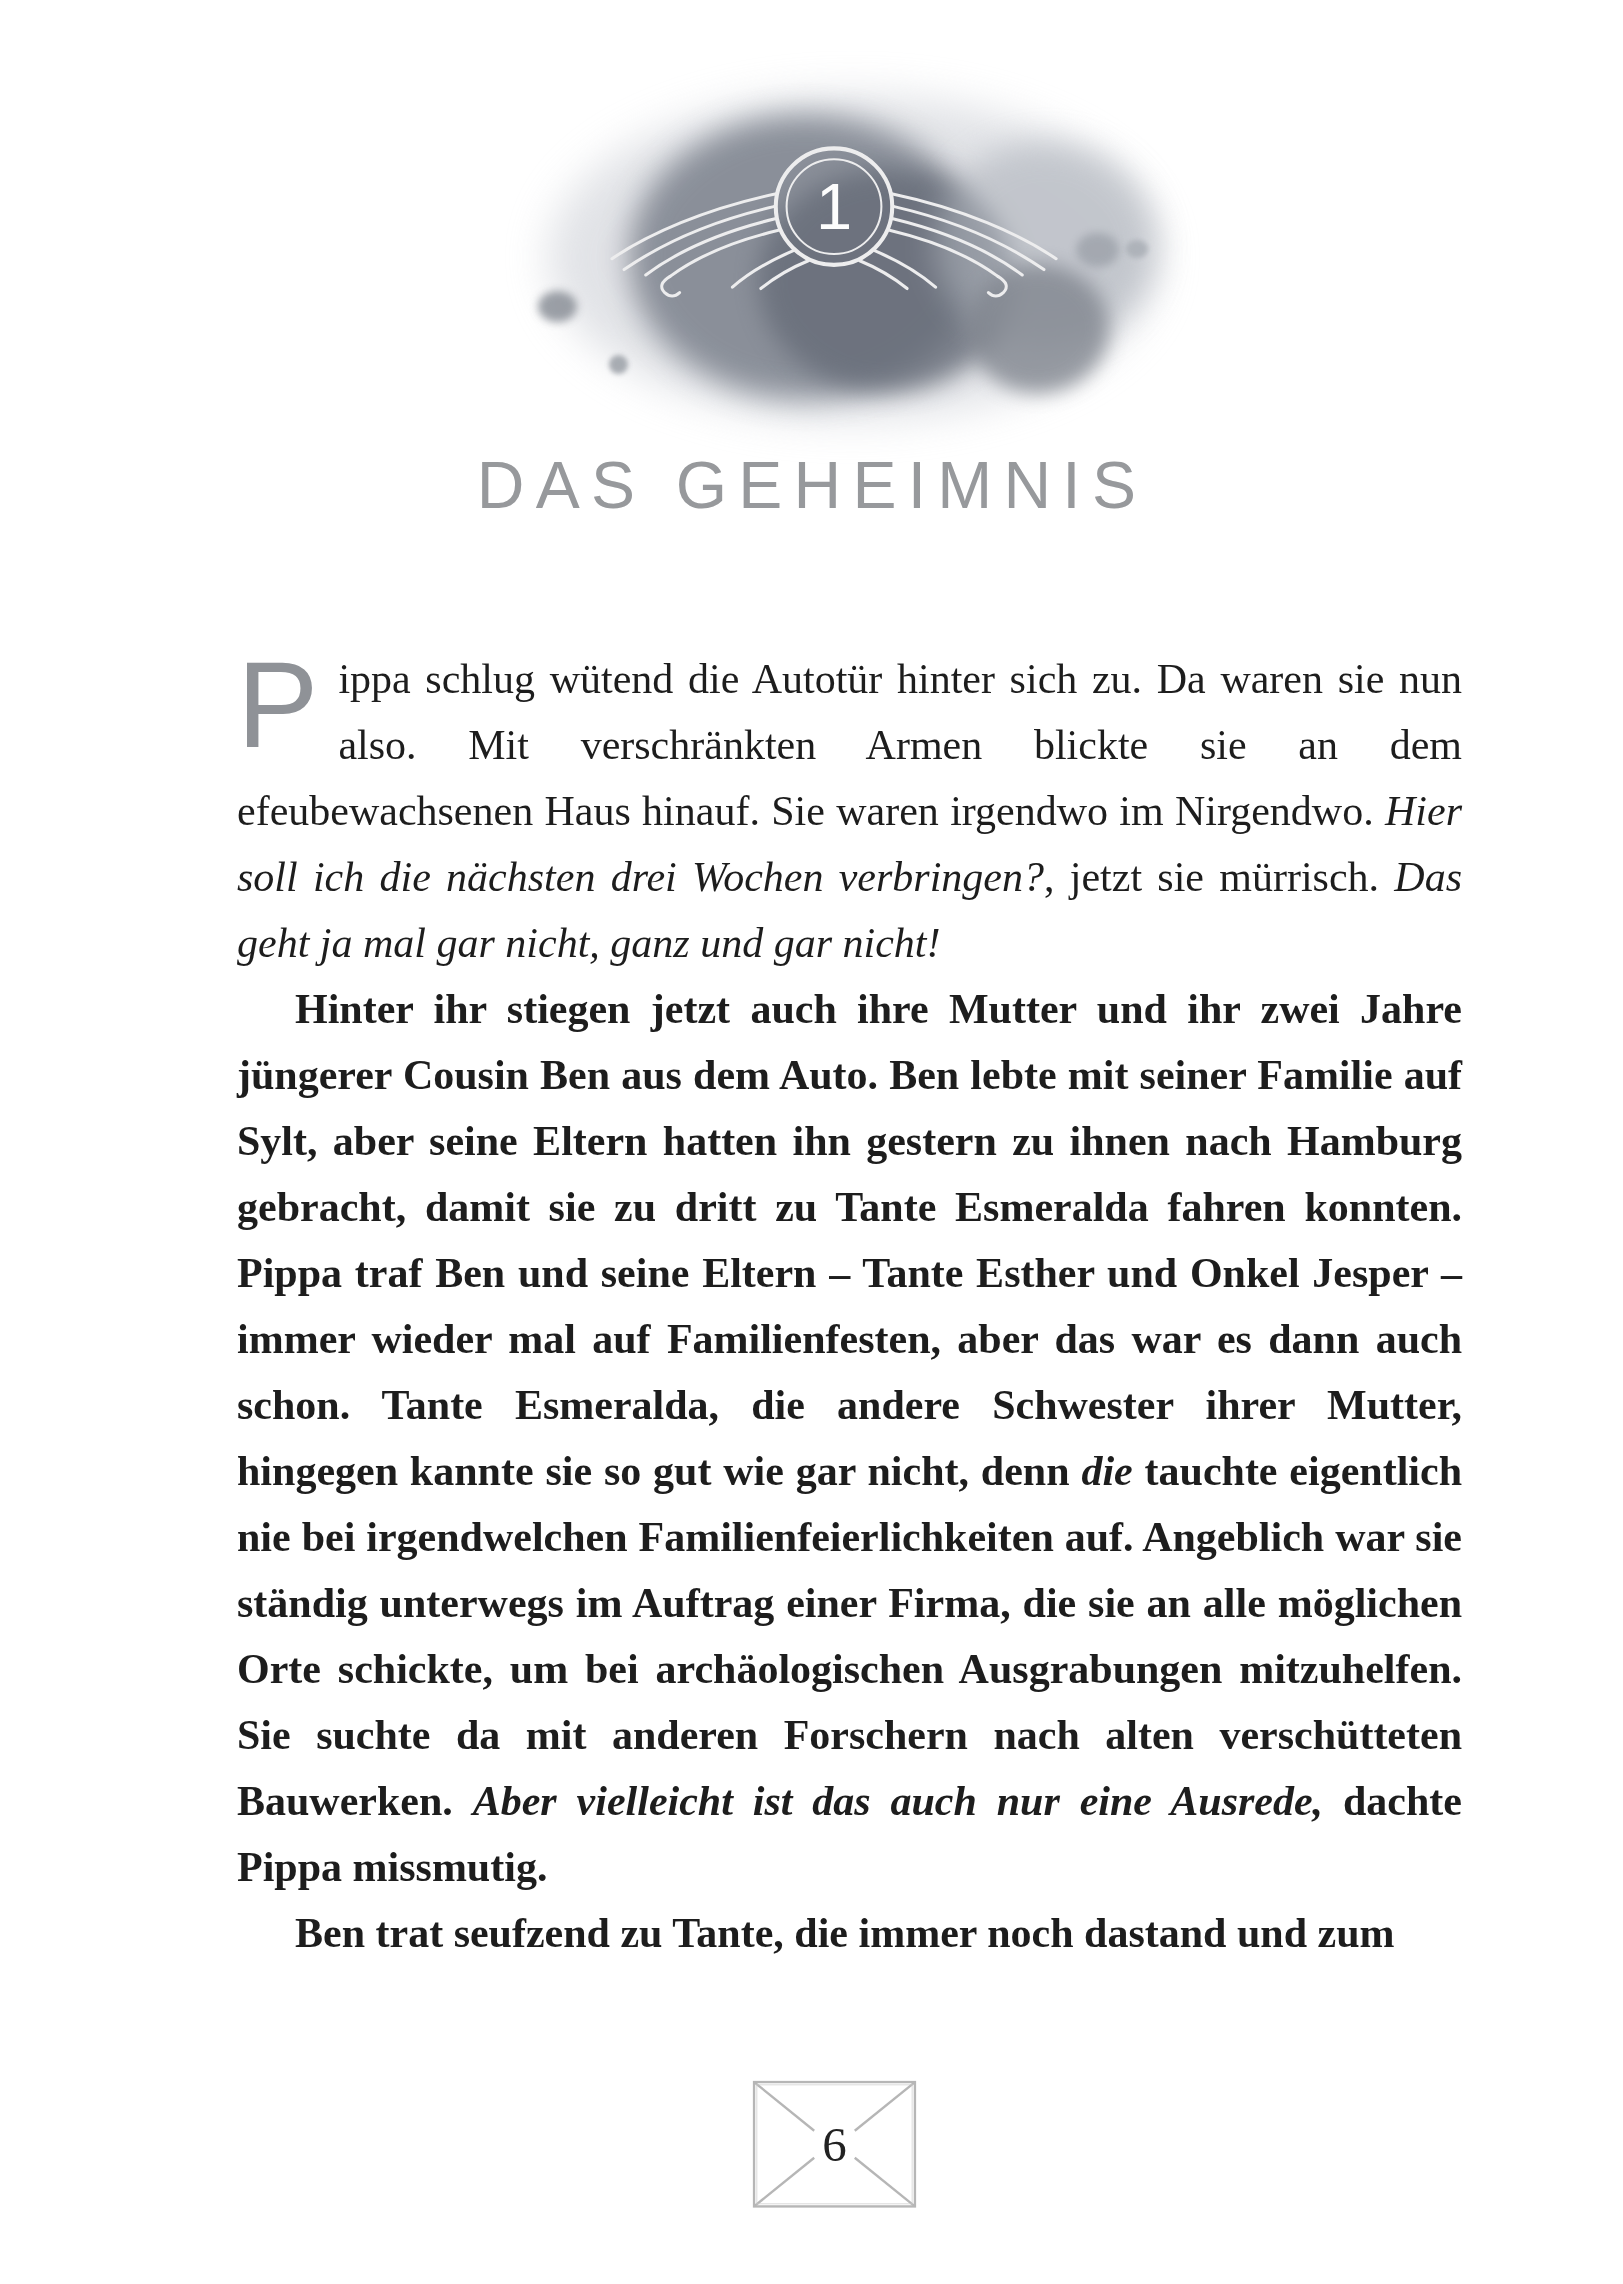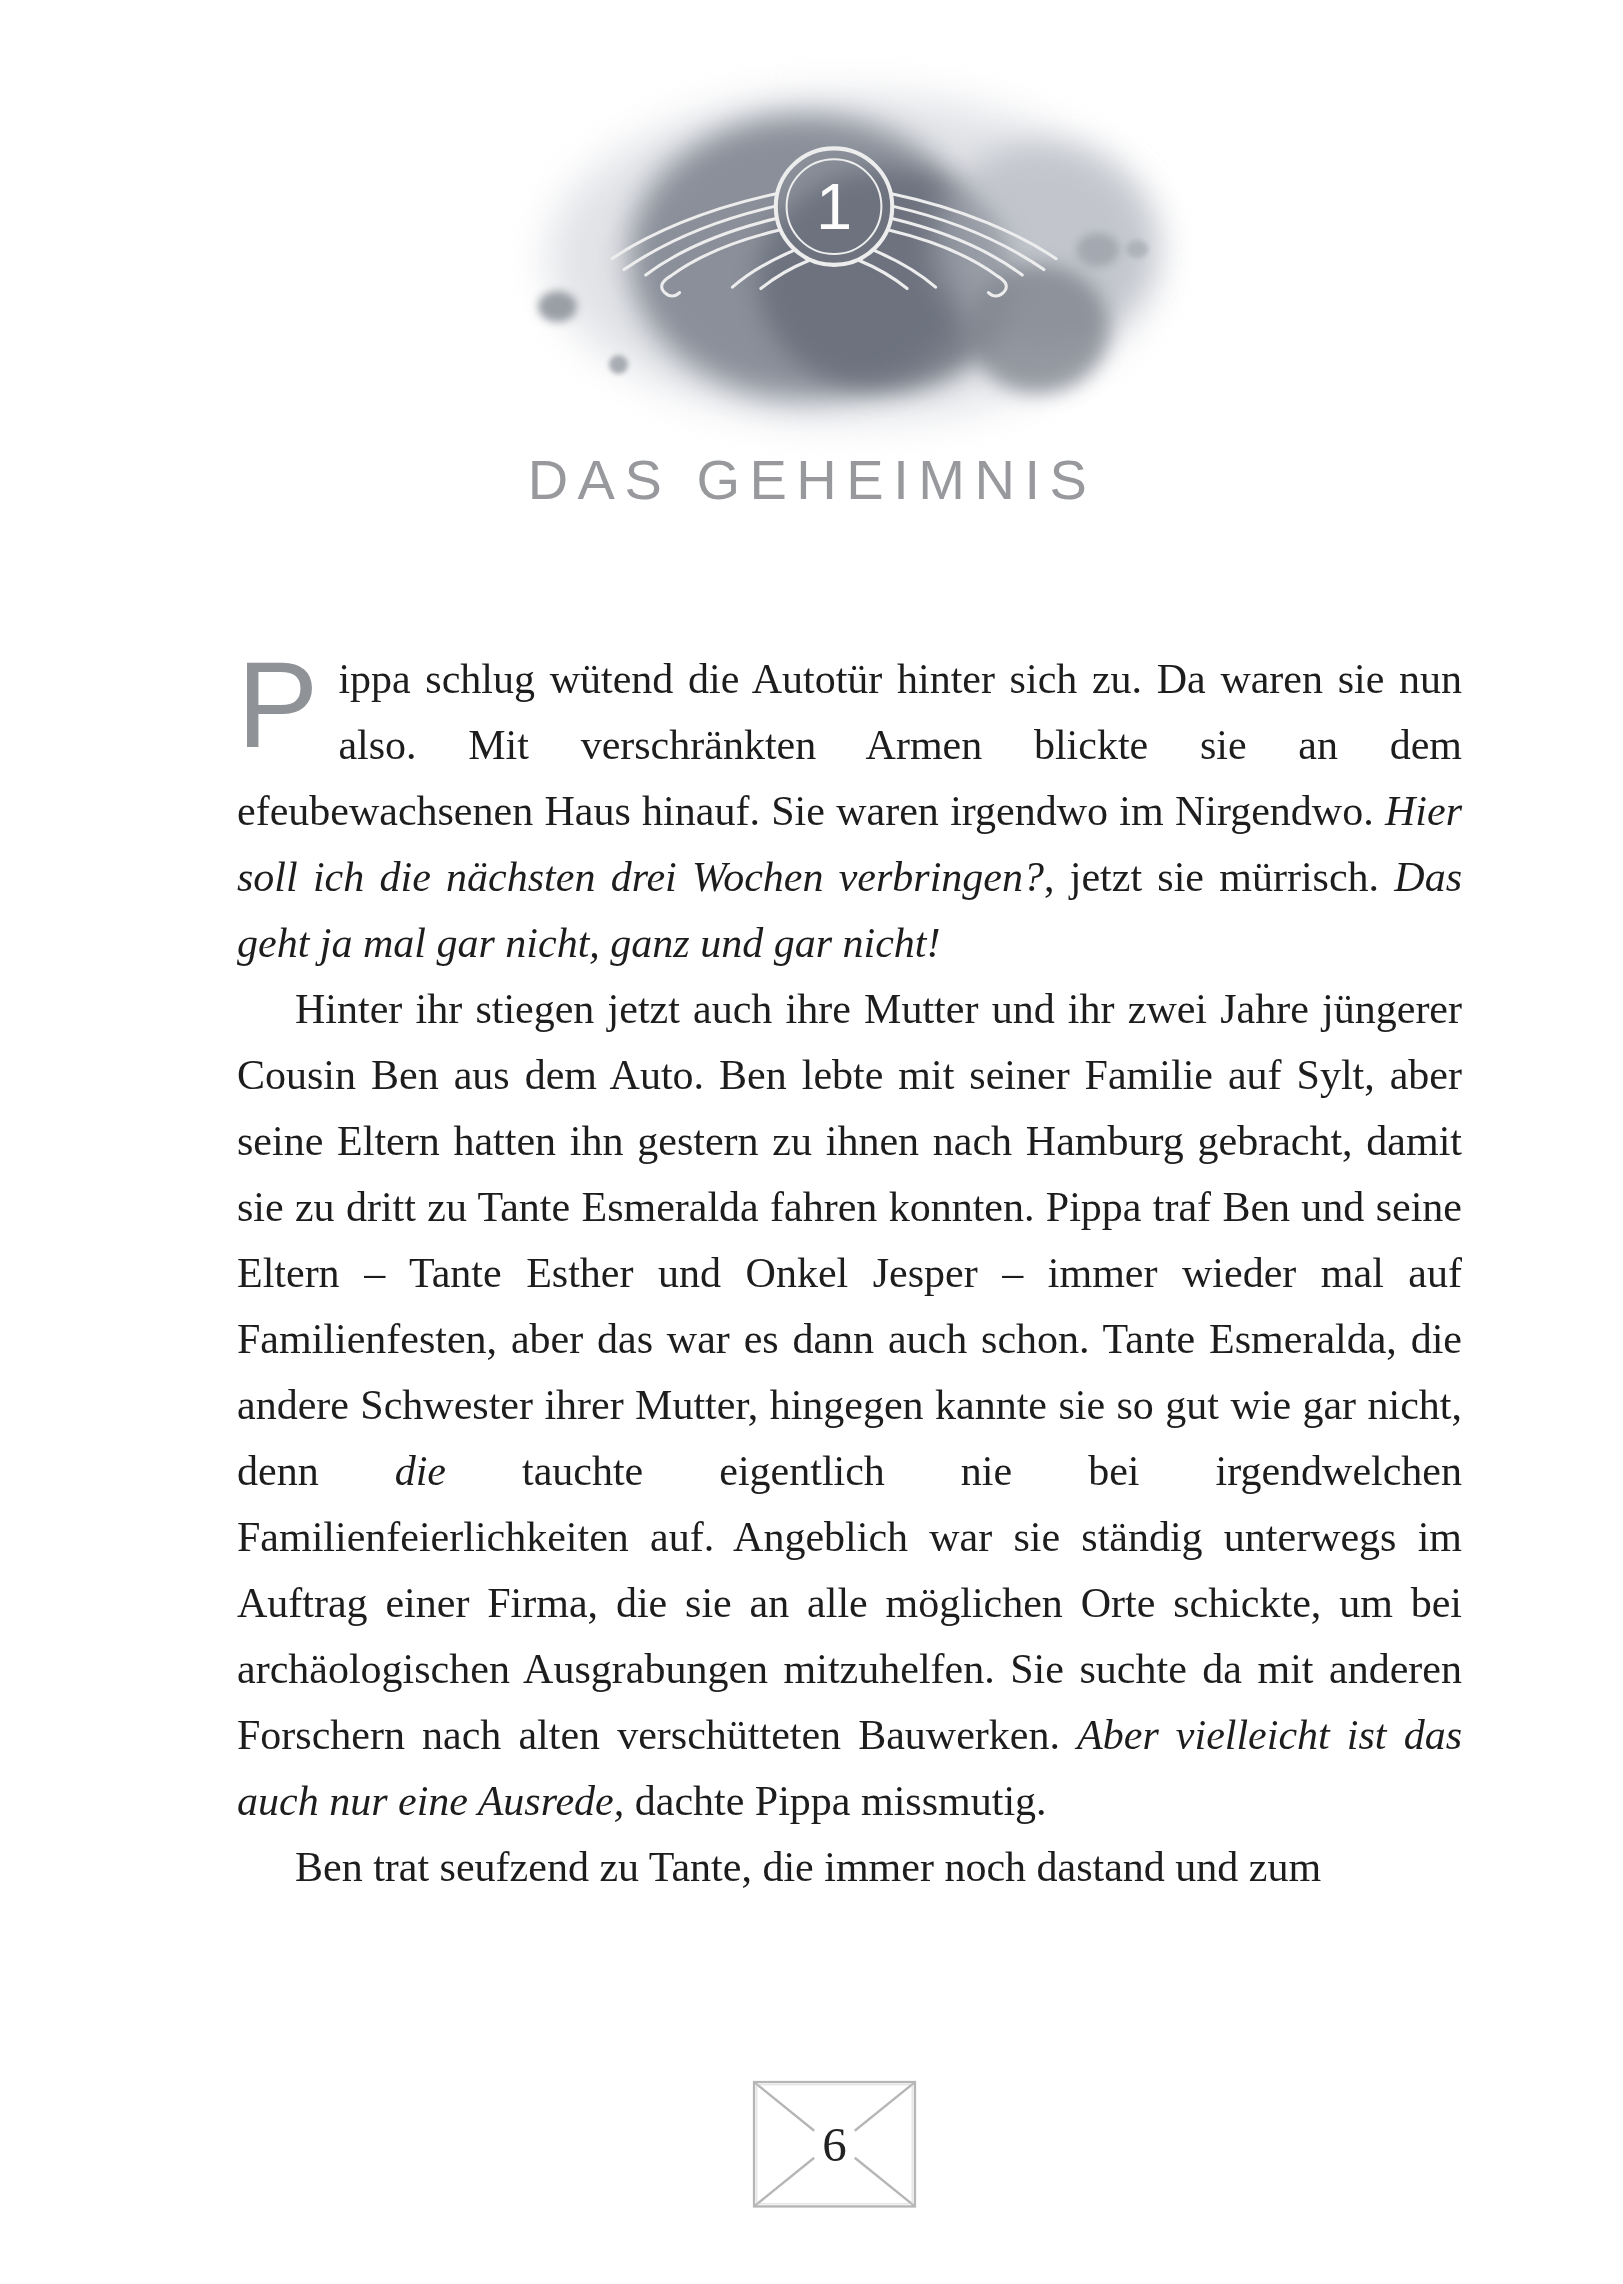--- a/index.html
+++ b/index.html
@@ -38,38 +38,38 @@
   
   .chapter-title {
     position:absolute;
     top:447px;
     left:0;
     width:1624px;
     margin:0;
     text-align:center;
     font-family:"Liberation Sans", sans-serif;
     font-weight:400;
-    font-size:56px;
+    font-size:66px;
     letter-spacing:0.17em;
     color:#97999c;
   }
 
   
   .text-block {
     position:absolute;
     top:646px;
     left:237px;
     width:1225px;
     font-size:42px;
     line-height:66px;
     color:#1d1d1d;
     text-align:justify;
   }
   .para { margin:0; }
-  .para.indent { text-indent:58px; }
+  .para.indent { text-indent:58px;font-weight:bold; }
   .para em { font-style:italic; }
   .dropcap {
     float:left;
     font-family:"Liberation Sans", sans-serif;
     font-size:122px;
     line-height:103px;
     color:#8f9297;
     margin:8px 20px 0 0;
   }
 

